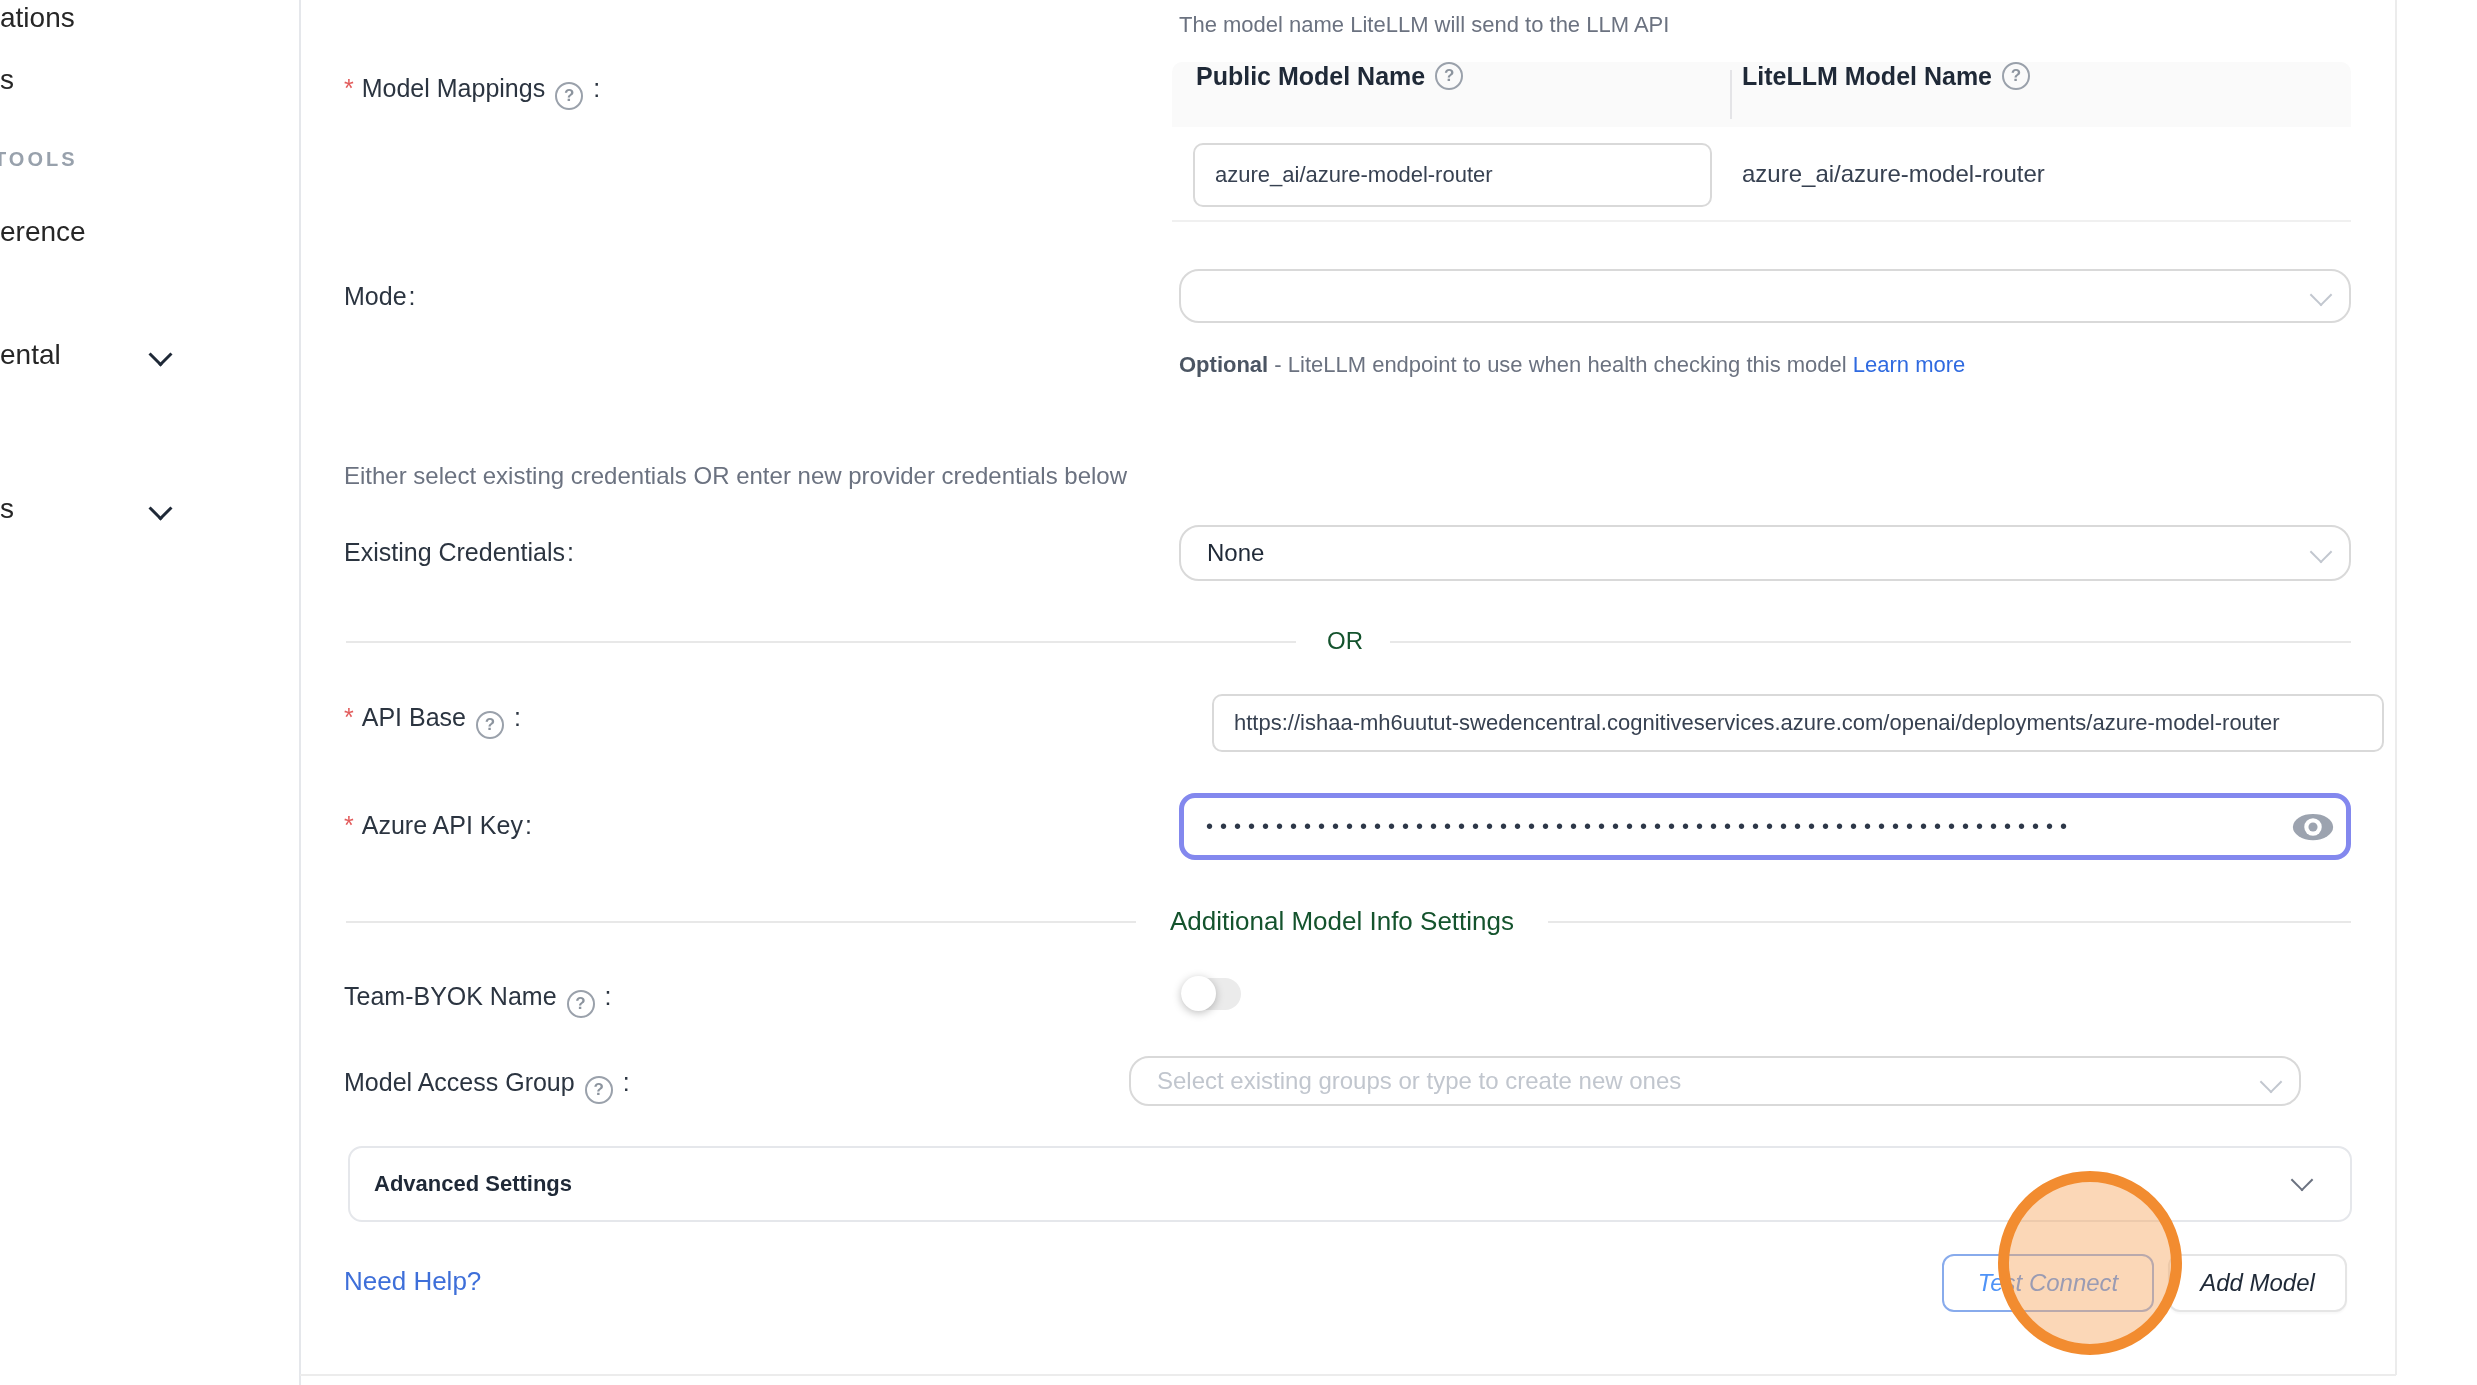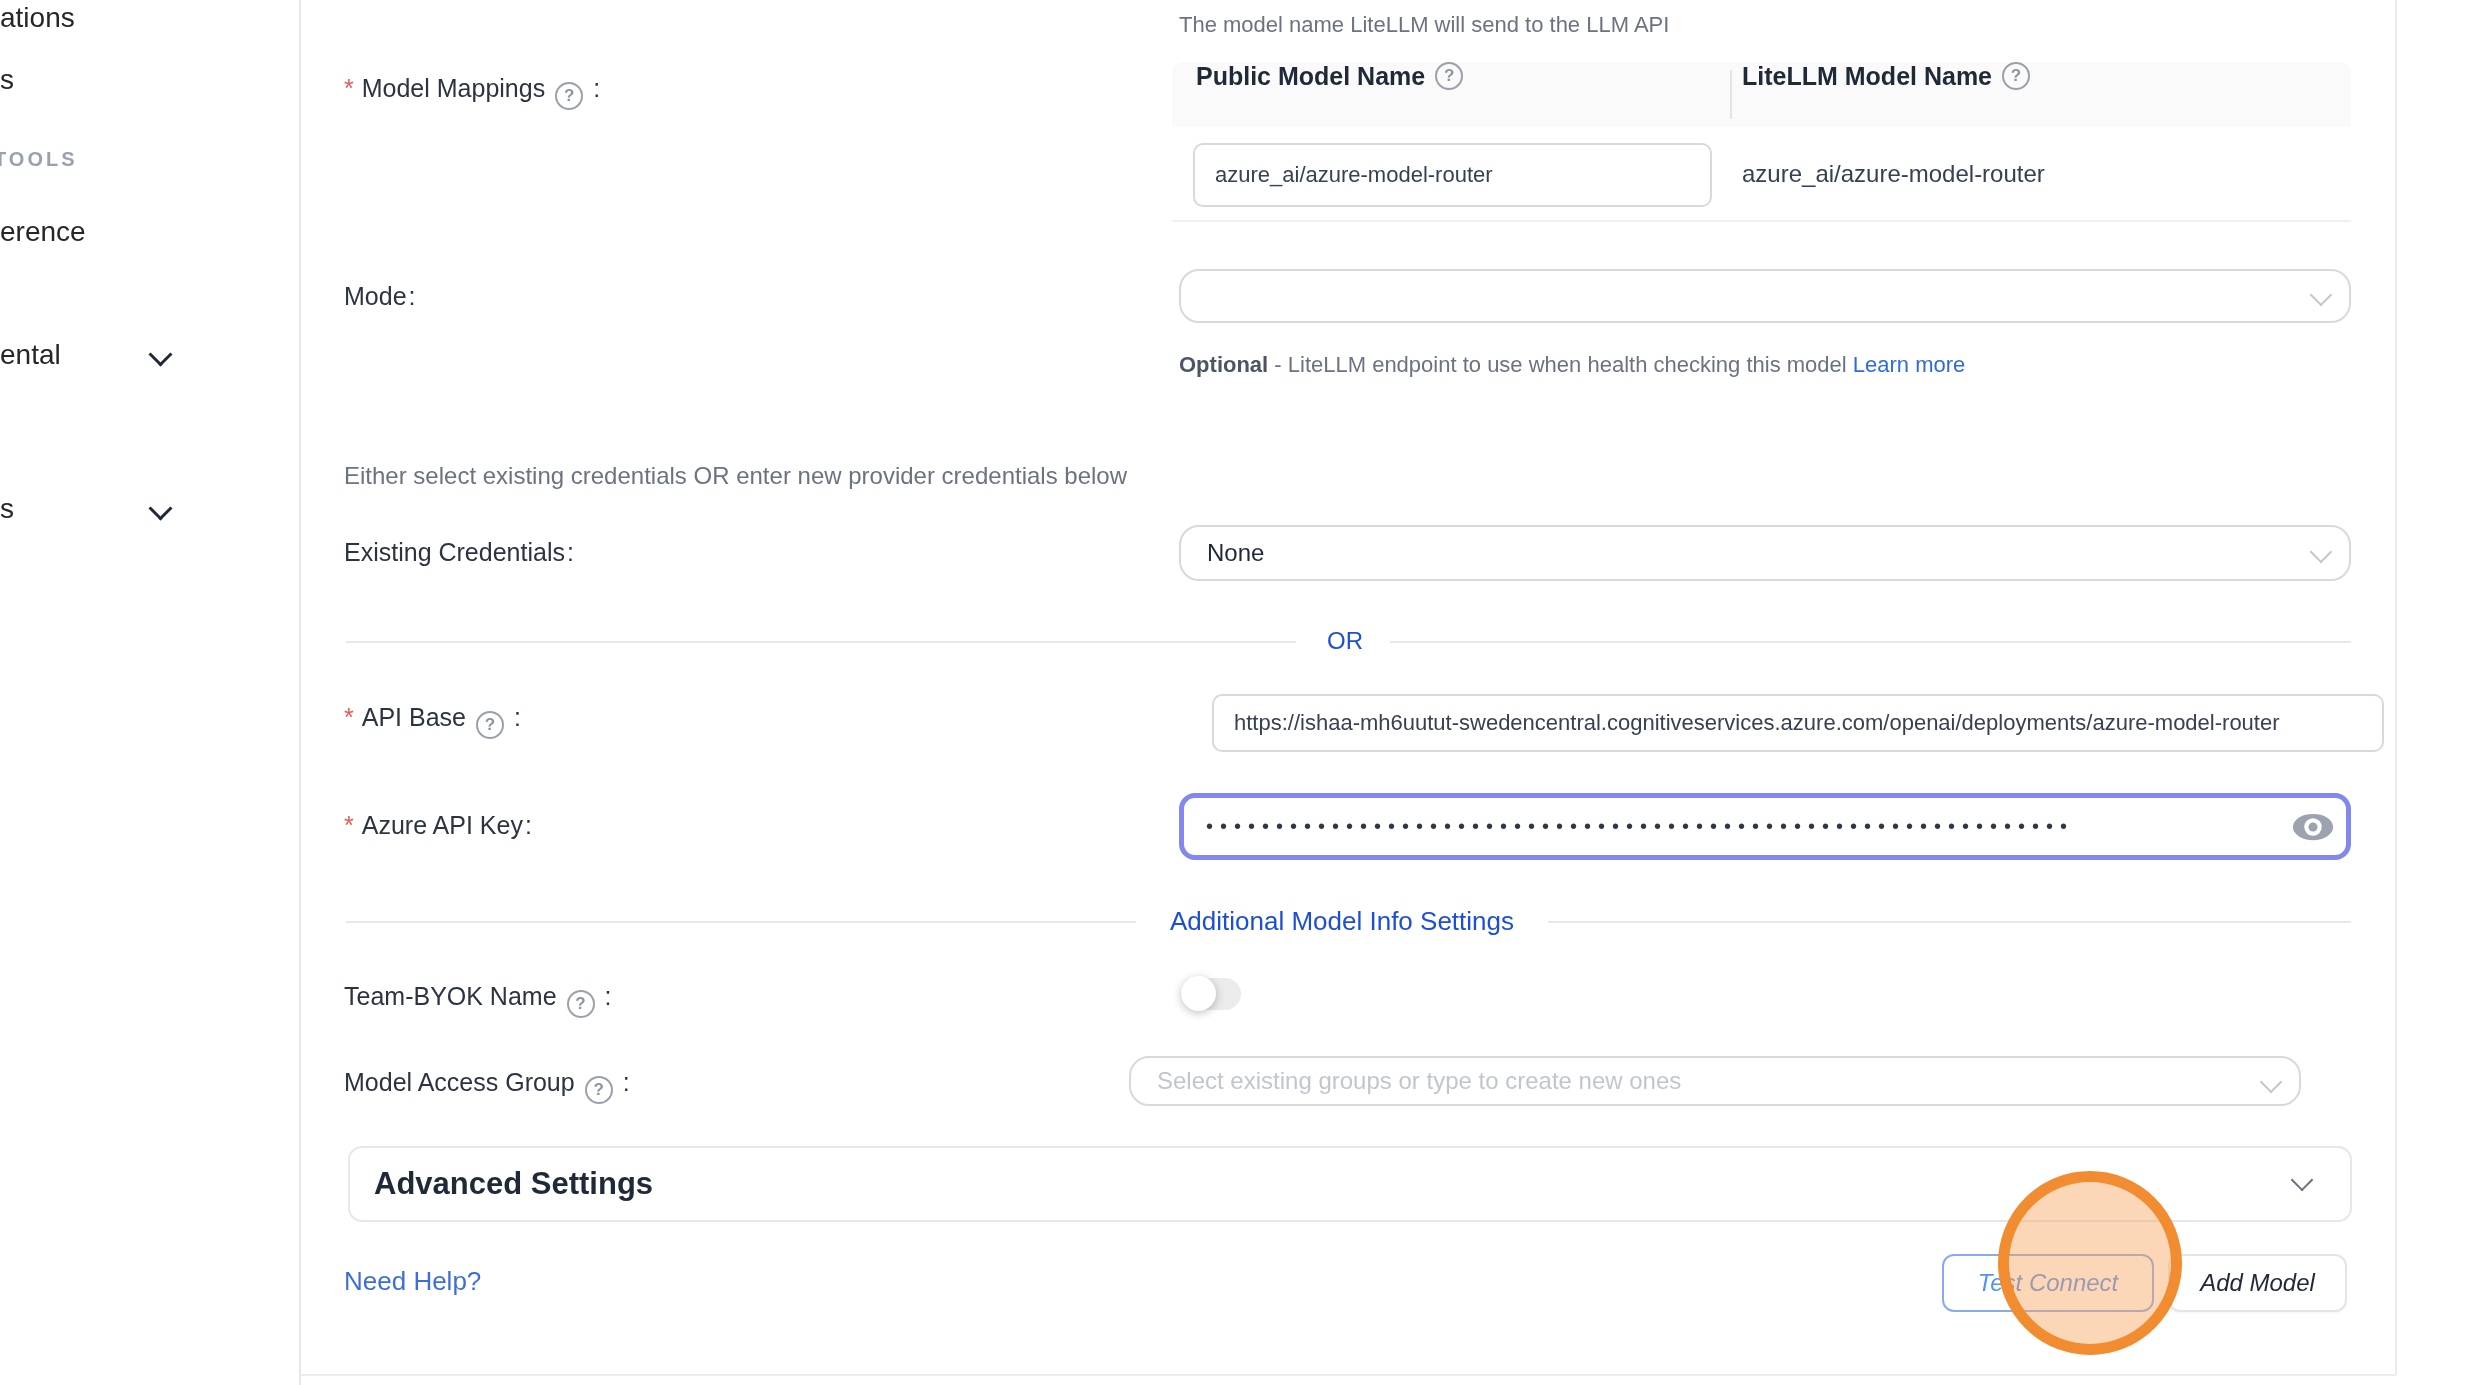--- a/index.html
+++ b/index.html
@@ -30,21 +30,21 @@
     text-align: center; font-weight: 600; vertical-align: -4px; margin: 0 8px 0 10px; }
   .colon { margin-left: 2px; }
   .select { background: #fff; border: 2px solid #d9d9d9; border-radius: 20px; }
   .select .val { font-size: 24px; color: #1f2937; padding-left: 26px; }
   .select .ph { font-size: 24px; color: #c1c6ce; padding-left: 26px; }
   .vcenter { display: flex; align-items: center; }
   .input { background: #fff; border: 2px solid #d9d9d9; border-radius: 10px;
     font-size: 22px; color: #374151; display: flex; align-items: center;
     padding-left: 20px; white-space: nowrap; overflow: hidden; }
   .divline { background: #e8e8e8; height: 2px; }
-  .divtext { font-size: 24px; color: #1d4ed8; text-align: center; }
+  .divtext { font-size: 24px; color: #14532d; text-align: center; }
 
   
   #map-table-header { left: 1172px; top: 62px; width: 1179px; height: 65px; background: #fafafa;
     border-radius: 10px 10px 0 0; }
   .th { position: absolute; top: 0; height: 65px; display: flex; align-items: flex-start;
     font-size: 25px; font-weight: 700; color: #1f2937; }
   .th .help { margin-left: 10px; }
   #col-divider { left: 1730px; top: 70px; width: 2px; height: 49px; background: #e4e4e7; }
   #map-row { left: 1172px; top: 127px; width: 1179px; height: 95px; border-bottom: 2px solid #f0f0f0; }
 
@@ -57,21 +57,21 @@
   
   #byok-toggle { left: 1181px; top: 978px; width: 60px; height: 32px; border-radius: 16px;
     background: #ebebeb; }
   #byok-knob { position: absolute; left: 0px; top: -2px; width: 35px; height: 35px;
     border-radius: 50%; background: #fff; box-shadow: 0 2px 8px rgba(0,0,0,0.25); }
 
   
   #advanced-panel { left: 348px; top: 1146px; width: 2004px; height: 76px; background: #fff;
     border: 2px solid #e5e7eb; border-radius: 14px; }
   #advanced-title { position: absolute; left: 24px; top: 0; height: 72px; display: flex;
-    align-items: center; font-size: 31px; font-weight: 700; color: #1f2937; }
+    align-items: center; font-size: 22px; font-weight: 700; color: #1f2937; }
 
   
   .btn { display: flex; align-items: center; justify-content: center; font-size: 24px;
     border-radius: 12px; background: #fff; font-style: italic; }
   #test-connect-btn { left: 1942px; top: 1254px; width: 212px; height: 58px;
     border: 2px solid #88abec; color: #4f93f7; }
   #add-model-btn { left: 2168px; top: 1254px; width: 179px; height: 58px;
     border: 2px solid #e5e5e5; color: #1f2937; box-shadow: 0 2px 2px rgba(0,0,0,0.03); }
   .link { color: #3e6fd9; }
 

